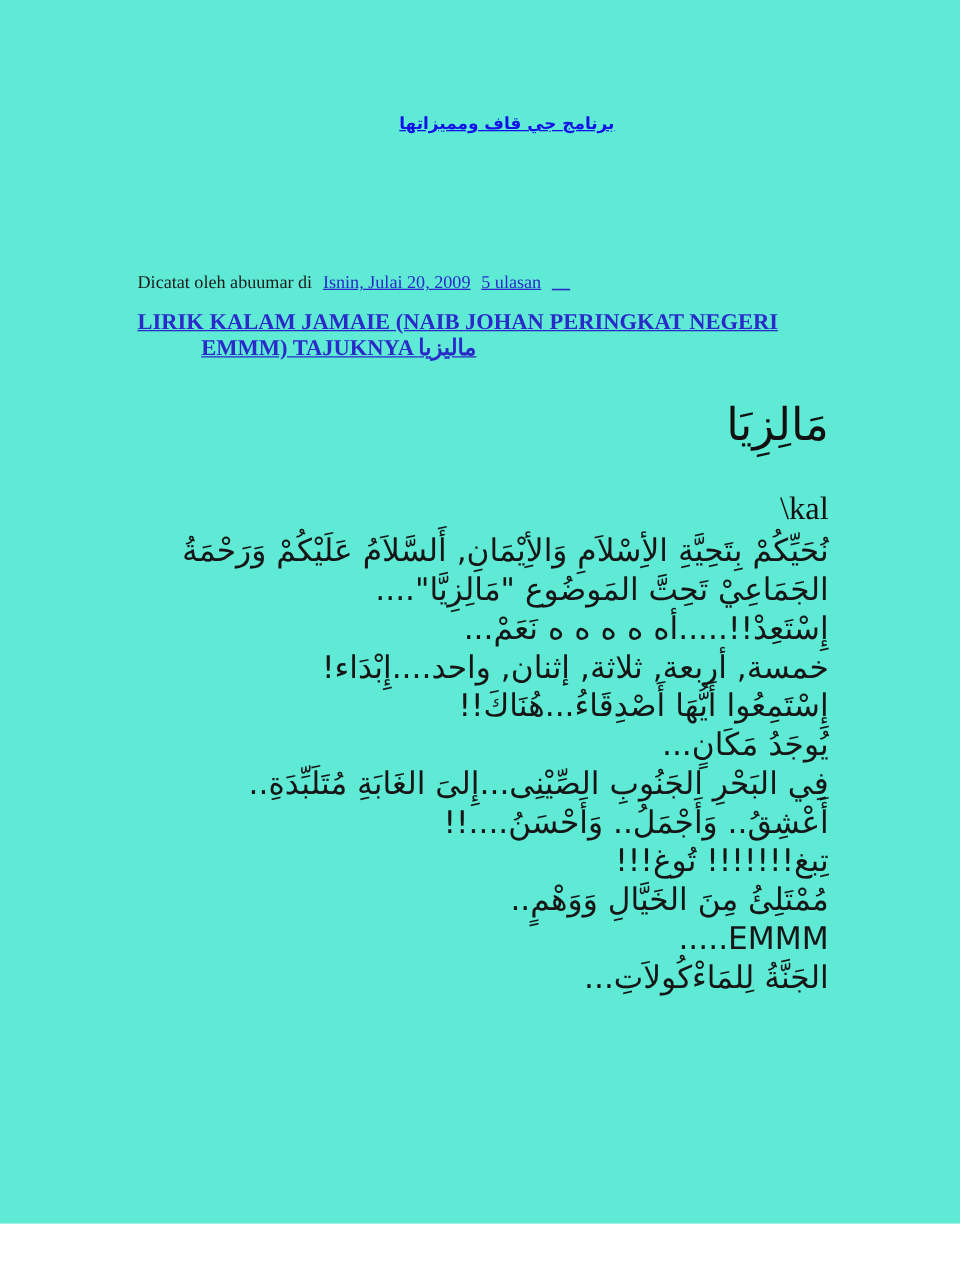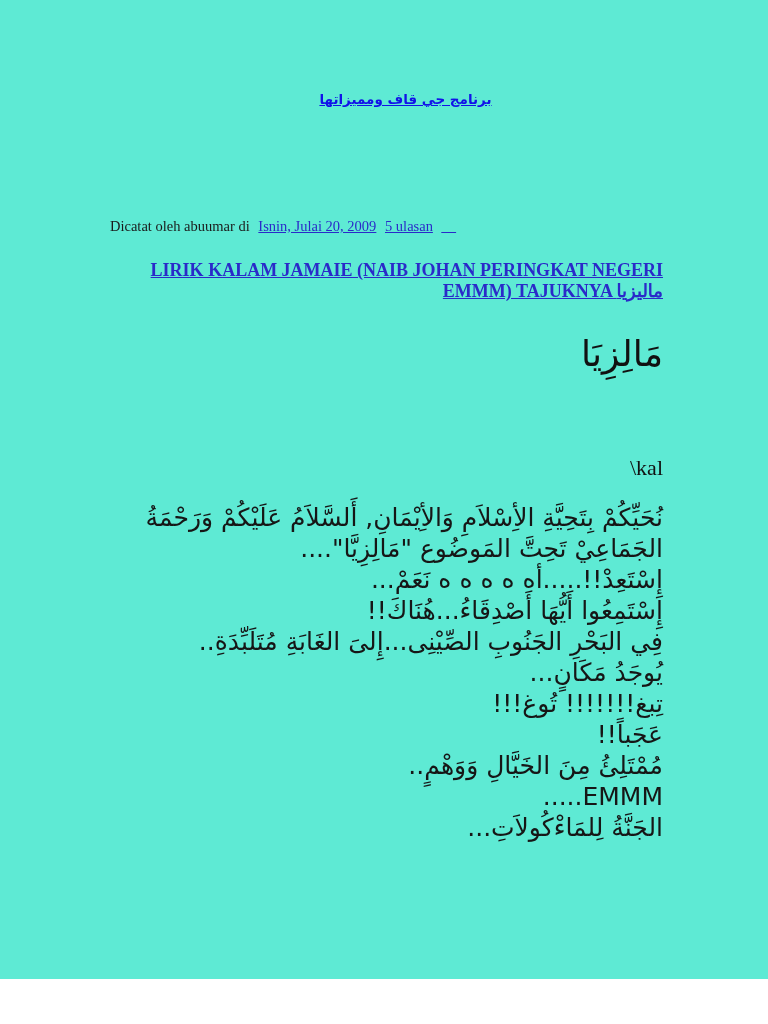--- a/index.html
+++ b/index.html
@@ -40,25 +40,24 @@
     font-size: 14.5px;
     color: #1a1a1a;
     white-space: nowrap;
   }
   .byline a {
     color: #2a2ac9;
     margin-left: 5px;
   }
   
   .post-title {
-    margin-top: 25px;
+    margin-top: 12px;
     font-weight: bold;
     font-size: 18px;
     line-height: 21px;
-    text-align: right;
   }
   .post-title a {
     color: #2a2ac9;
     text-decoration: underline;
   }
   .post-title .line {
     display: block;
   }
   .post-title .line2 {
     padding-left: 51px;
@@ -67,30 +66,29 @@
   .big-arabic {
     margin-top: 28px;
     direction: rtl;
     font-family: "DejaVu Sans", sans-serif;
     font-size: 36px;
     line-height: 48px;
     color: #111111;
   }
   
   .kal {
-    margin-top: 72px;
+    margin-top: 24px;
     text-align: right;
     font-family: "Liberation Serif", serif;
-    font-size: 22px;
+    font-size: 26px;
     line-height: 36px;
     color: #111111;
   }
   
   .lyrics {
-    margin-top: 16px;
     direction: rtl;
     text-align: right;
     font-family: "DejaVu Sans", sans-serif;
     font-size: 25px;
     line-height: 31px;
     color: #161616;
   }
   .lyric-line {
     unicode-bidi: plaintext;
     text-align: right;
@@ -122,24 +120,25 @@
     </div>
 
     <div class="big-arabic">مَالِزِيَا</div>
 
     <div class="kal">\kal</div>
 
     <div class="lyrics">
       <div class="lyric-line">نُحَيِّكُمْ بِتَحِيَّةِ الأِسْلاَمِ وَالأِيْمَانِ, أَلسَّلاَمُ عَلَيْكُمْ وَرَحْمَةُ</div>
       <div class="lyric-line">الجَمَاعِيْ تَحِتَّ المَوضُوع "مَالِزِيَّا"....</div>
       <div class="lyric-line">إِسْتَعِدْ!!.....أه ه ه ه ه نَعَمْ...</div>
+      <div class="lyric-line">خمسة, أربعة, ثلاثة, إثنان, واحد....إِبْدَاء!</div>
       <div class="lyric-line">إِسْتَمِعُوا أَيُّهَا أَصْدِقَاءُ...هُنَاكَ!!</div>
+      <div class="lyric-line">يُوجَدُ مَكَانٍ...</div>
       <div class="lyric-line">فِي البَحْرِ الجَنُوبِ الصِّيْنِى...إِلىَ الغَابَةِ مُتَلَبِّدَةِ..</div>
-      <div class="lyric-line">يُوجَدُ مَكَانٍ...</div>
+      <div class="lyric-line">أَعْشِقُ.. وَأَجْمَلُ.. وَأَحْسَنُ....!!</div>
       <div class="lyric-line">تِبغ!!!!!!! تُوغ!!!</div>
-      <div class="lyric-line">عَجَباً!!</div>
       <div class="lyric-line">مُمْتَلِئُ مِنَ الخَيَّالِ وَوَهْمٍ..</div>
       <div class="lyric-line">.....EMMM</div>
       <div class="lyric-line">الجَنَّةُ لِلمَاءْكُولاَتِ...</div>
     </div>
 
   </div>
 </div>
 
 </body></html>

